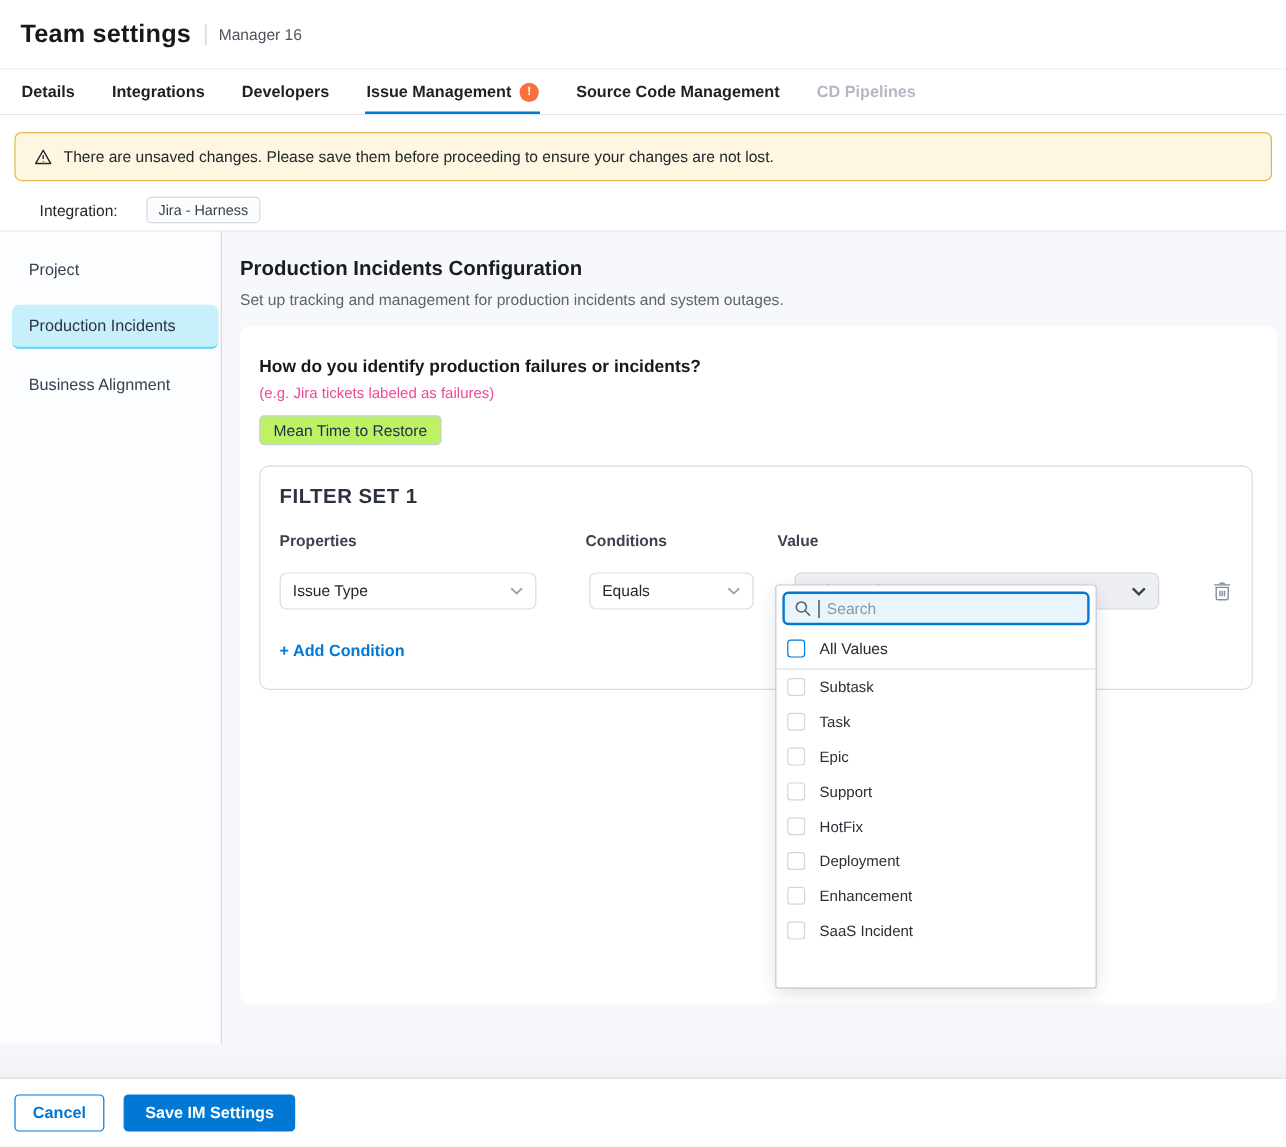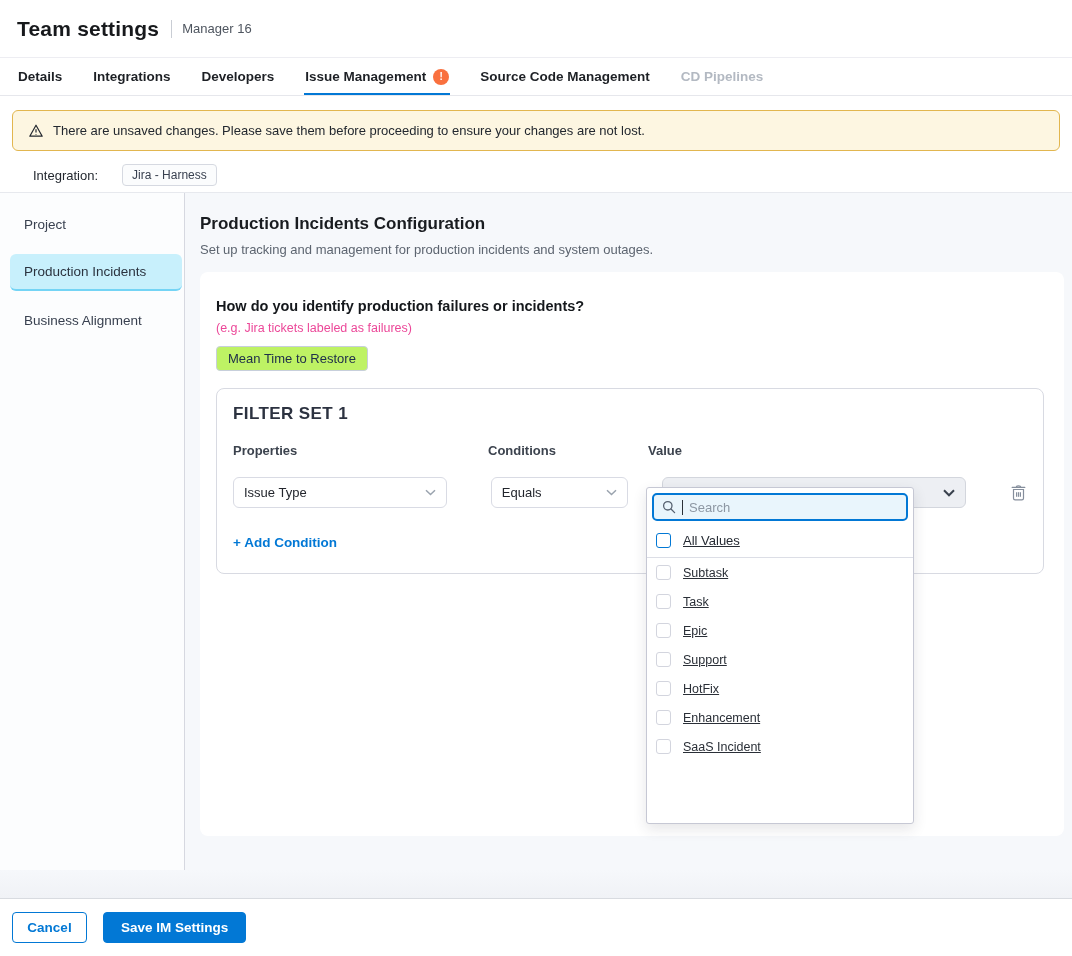--- a/index.html
+++ b/index.html
@@ -67,21 +67,21 @@
   
   .dropdown-panel { position:absolute; left:646px; top:487px; width:268px; height:337px; background:#fff; border:1px solid #c6c8d4; border-radius:3px; box-shadow:0 5px 14px rgba(40,41,61,.12); overflow:hidden; z-index:20; }
   .search-wrap { margin:5px; height:28px; border:2px solid #0278d5; border-radius:5px; background:#e9f5fc; display:flex; align-items:center; padding:0 8px; gap:6px; cursor:text; }
   .search-caret { width:1px; height:15px; background:#2b3138; }
   .search-placeholder { font-size:13px; color:#8d97a3; }
   .dd-row { display:flex; align-items:center; gap:12px; padding:7px 10px 7px 9px; cursor:pointer; }
   .dd-row .checkbox { width:15px; height:15px; border:1px solid #d3d5de; border-radius:3px; background:#fff; flex:none; }
   .dd-all { border-bottom:1px solid #dcdee6; padding-bottom:9px; }
   .dd-all .checkbox { border:1.5px solid #0278d5; }
   .dd-all .dd-label { font-size:13px; color:#262b33; }
-  .dd-label { font-size:12.5px; color:#2a2f37;text-decoration:underline; }
+  .dd-label { font-size:12.5px; color:#2a2f37; }
   .dd-options .dd-row { height:29px; }
 
   
   .pre-footer { position:absolute; top:870px; left:0; right:0; height:28px; background:linear-gradient(#f6f8fb,#f0f2f6); }
   .footer { position:absolute; top:898px; left:0; right:0; height:58px; background:#fff; border-top:1px solid #d8dbe0; display:flex; align-items:center; gap:16px; padding:0 12px; }
   .btn { height:31px; border-radius:4px; font-family:"Liberation Sans",sans-serif; font-size:13.5px; font-weight:bold; cursor:pointer; }
   .btn-cancel { width:75px; background:#fff; border:1px solid #0278d5; color:#0278d5; }
   .btn-save { padding:0 17px; background:#0278d5; border:1px solid #0278d5; color:#fff; }
 
   svg { display:block; }
@@ -256,20 +256,24 @@
         <span class="checkbox"></span>
         <span class="dd-label">Support</span>
       </div>
 
       <div class="dd-row">
         <span class="checkbox"></span>
         <span class="dd-label">HotFix</span>
       </div>
 
 
+      <div class="dd-row">
+        <span class="checkbox"></span>
+        <span class="dd-label">Deployment</span>
+      </div>
 
       <div class="dd-row">
         <span class="checkbox"></span>
         <span class="dd-label">Enhancement</span>
       </div>
 
       <div class="dd-row">
         <span class="checkbox"></span>
         <span class="dd-label">SaaS Incident</span>
       </div>

